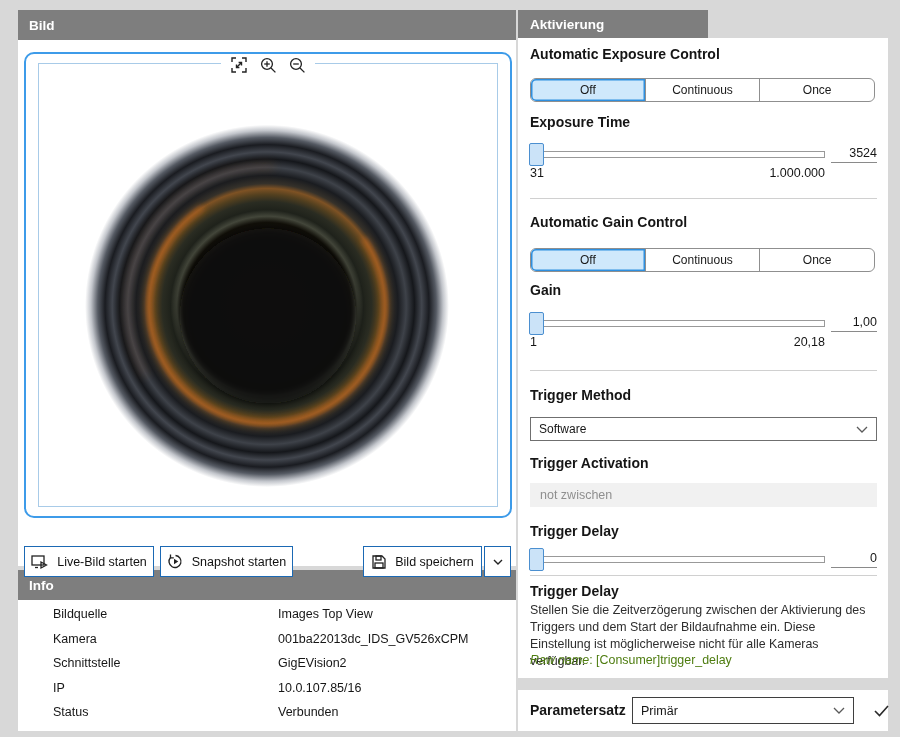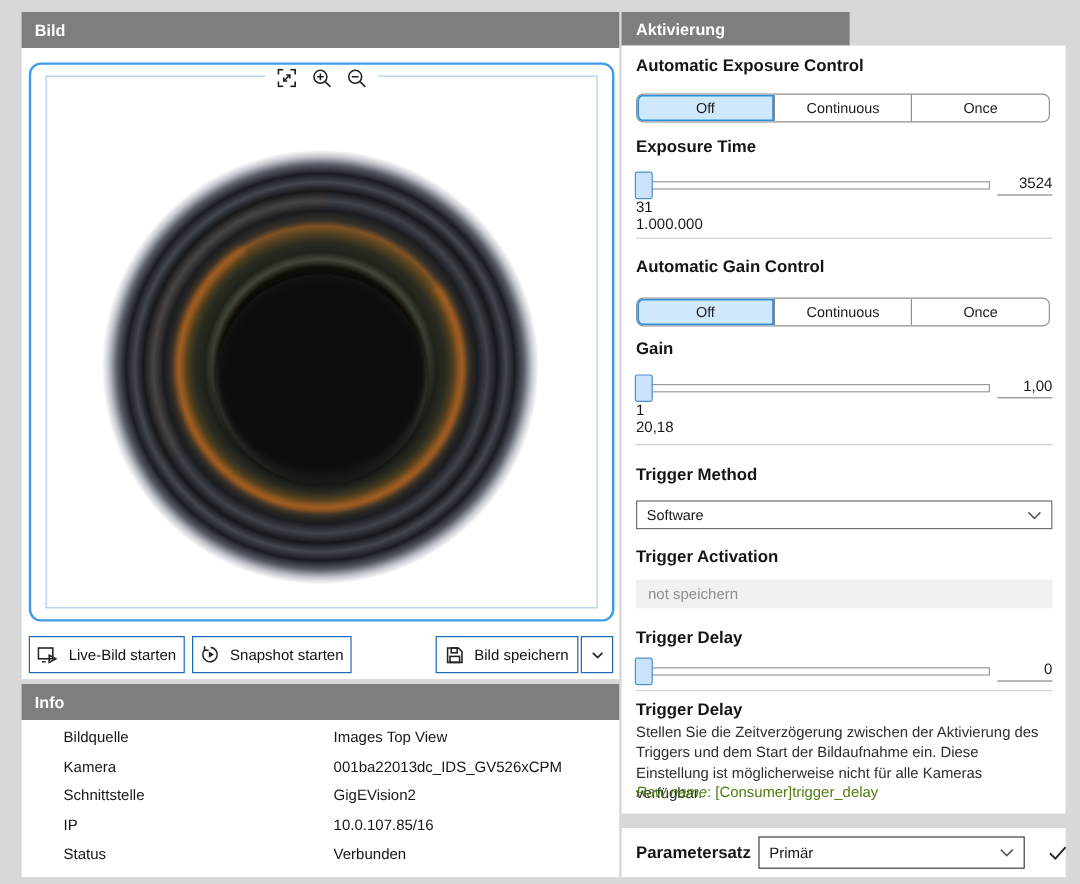--- a/index.html
+++ b/index.html
@@ -9,21 +9,21 @@
   
   .left-col{position:absolute;left:18px;top:10px;width:498px;}
   .panel-header{height:30px;background:#7e7e7e;color:#fff;font-weight:700;font-size:13.5px;display:flex;align-items:center;padding-left:11px;box-sizing:border-box;}
   .left-body{position:relative;background:#fff;height:526px;}
   .viewer{position:absolute;left:6px;top:12px;width:488px;height:466px;box-sizing:border-box;border:2px solid #3d9be9;border-radius:10px;background:#fff;}
   .inner-canvas{position:absolute;left:12px;top:9px;right:12px;bottom:9px;border:1px solid #a8cbe8;background:#fff;}
   .inner-canvas svg.photo{position:absolute;inset:0;width:100%;height:100%;}
   .viewer-tools{position:absolute;top:-9px;left:50%;transform:translateX(-50%);background:#fff;display:flex;gap:11px;padding:0 9px;align-items:center;height:20px;}
   .tool-btn{width:18px;height:18px;display:flex;align-items:center;justify-content:center;cursor:pointer;}
 
-  .img-btn{position:absolute;height:31px;box-sizing:border-box;background:#fff;border:1.5px solid #1b69b4;display:flex;align-items:center;justify-content:center;gap:8px;font-size:12.5px;color:#111;cursor:pointer;padding:0;}
+  .img-btn{position:absolute;height:31px;box-sizing:border-box;background:#fff;border:1.5px solid #1b69b4;display:flex;align-items:center;justify-content:center;gap:8px;font-size:12.5px;color:#111;cursor:pointer;padding:0;margin-top:16px;}
   .btn-live{left:6px;top:490px;width:130px;}
   .btn-snap{left:142px;top:490px;width:133px;}
   .btn-save{left:345px;top:490px;width:119px;}
   .btn-save-more{left:466px;top:490px;width:27px;}
 
   .info-header{margin-top:4px;}
   .info-body{background:#fff;height:131px;padding-top:2px;box-sizing:border-box;}
   .info-row{height:24.5px;display:flex;align-items:center;font-size:12.5px;}
   .info-row .lbl{margin-left:35px;width:225px;}
   .info-row .val{}
@@ -40,21 +40,21 @@
   .segmented{position:absolute;left:12px;width:345px;height:24px;box-sizing:border-box;border:1px solid #8f8f8f;border-radius:6px;display:flex;background:#fff;}
   .seg{flex:1;display:flex;align-items:center;justify-content:center;font-size:12px;color:#1a1a1a;border-right:1px solid #8f8f8f;cursor:pointer;}
   .seg:last-child{border-right:none;}
   .seg.selected{background:#cfe8fb;box-shadow:inset 0 0 0 1.5px #2e8fdf;border-radius:5px 0 0 5px;}
 
   .slider-row{position:absolute;left:12px;right:11px;height:24px;display:flex;align-items:center;}
   .groove-wrap{flex:1;position:relative;height:24px;}
   .groove{position:absolute;left:0;right:0;top:9px;height:5px;background:#fff;border:1px solid #999;}
   .thumb{position:absolute;left:-1px;top:1px;width:13px;height:21px;background:#cbe3f8;border:1px solid #4b8fd0;border-radius:2px;cursor:pointer;}
   .val-field{width:46px;margin-left:6px;border-bottom:1px solid #8a8a8a;text-align:right;font-size:12.5px;padding-bottom:2px;cursor:text;}
-  .range-row{position:absolute;left:12px;width:295px;display:flex;justify-content:space-between;font-size:12.5px;color:#161616;flex-direction:column;}
+  .range-row{position:absolute;left:12px;width:295px;display:flex;justify-content:space-between;font-size:12.5px;color:#161616;}
 
   .sep{position:absolute;left:12px;width:347px;height:1px;background:#d0d0d0;}
 
   .combo{position:absolute;left:12px;width:347px;height:24px;box-sizing:border-box;border:1px solid #6f6f6f;background:#fff;display:flex;align-items:center;font-size:12px;padding:0 8px;cursor:pointer;}
   .combo .combo-text{flex:1;}
   .na-field{position:absolute;left:12px;width:347px;height:24px;box-sizing:border-box;background:#f1f1f1;color:#8f8f8f;font-size:12.5px;display:flex;align-items:center;padding:0 10px;}
 
   .desc-text{position:absolute;left:12px;width:347px;font-size:12.4px;line-height:17px;color:#2e2e2e;}
   .raw-line{position:absolute;left:12px;font-size:12.4px;color:#4d7c0f;}
   .raw-line .raw-lab{font-style:italic;}
@@ -262,21 +262,21 @@
 
       <div class="sec-title" style="top:349px;">Trigger Method</div>
       <div class="combo" style="top:379px;">
         <span class="combo-text">Software</span>
         <svg width="12" height="7" viewBox="0 0 12 7" fill="none" stroke="#5a5a5a" stroke-width="1.3">
           <path d="M1,1 L6,6 L11,1"></path>
         </svg>
       </div>
 
       <div class="sec-title" style="top:417px;">Trigger Activation</div>
-      <div class="na-field" style="top:445px;">not speichern</div>
+      <div class="na-field" style="top:445px;">not zwischen</div>
 
       <div class="sec-title" style="top:485px;">Trigger Delay</div>
       <div class="slider-row" style="top:509px;">
         <div class="groove-wrap">
           <div class="groove"></div>
           <div class="thumb"></div>
         </div>
         <div class="val-field">0</div>
       </div>
 

